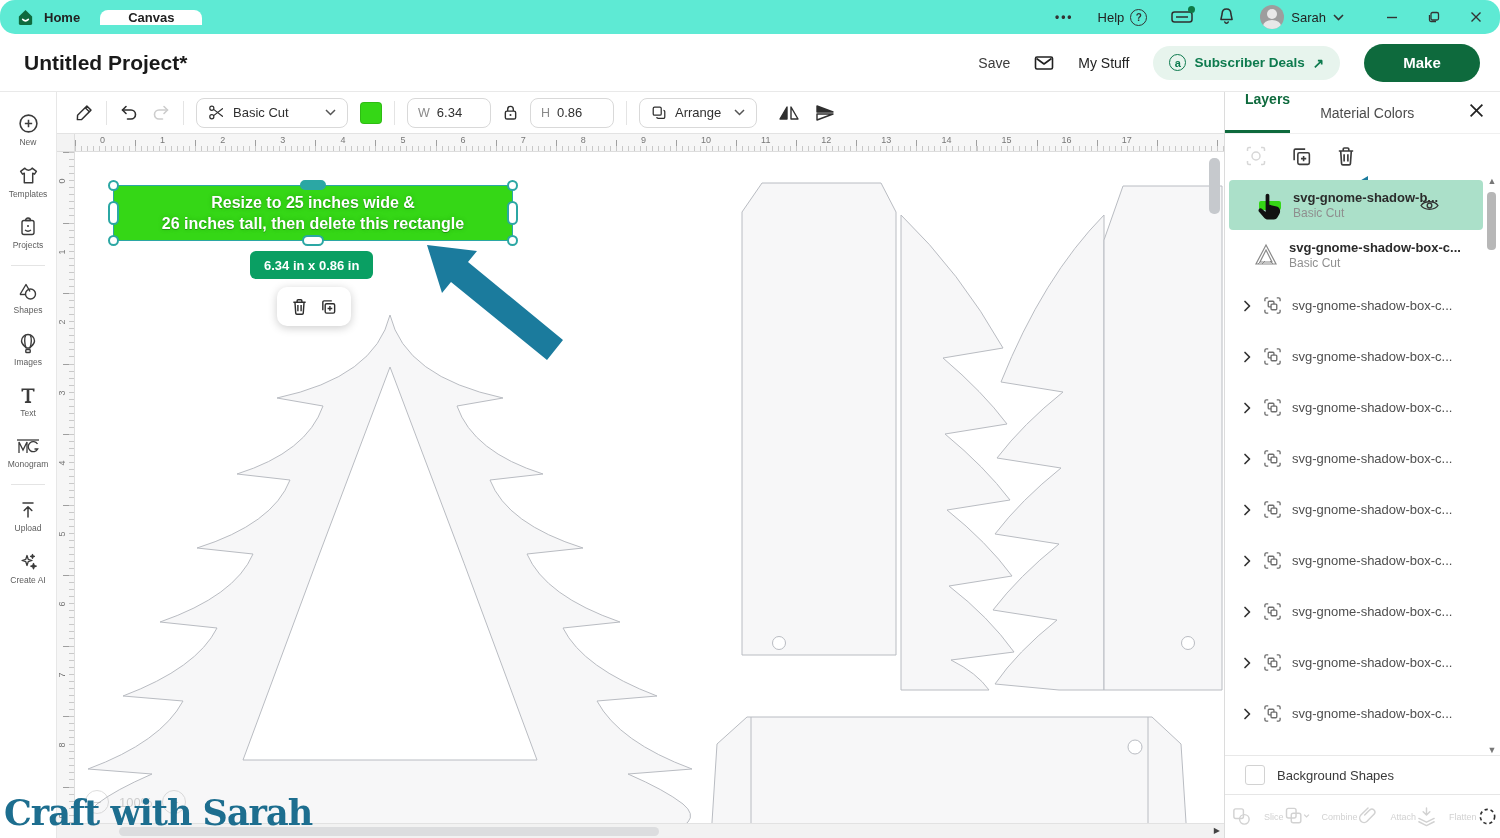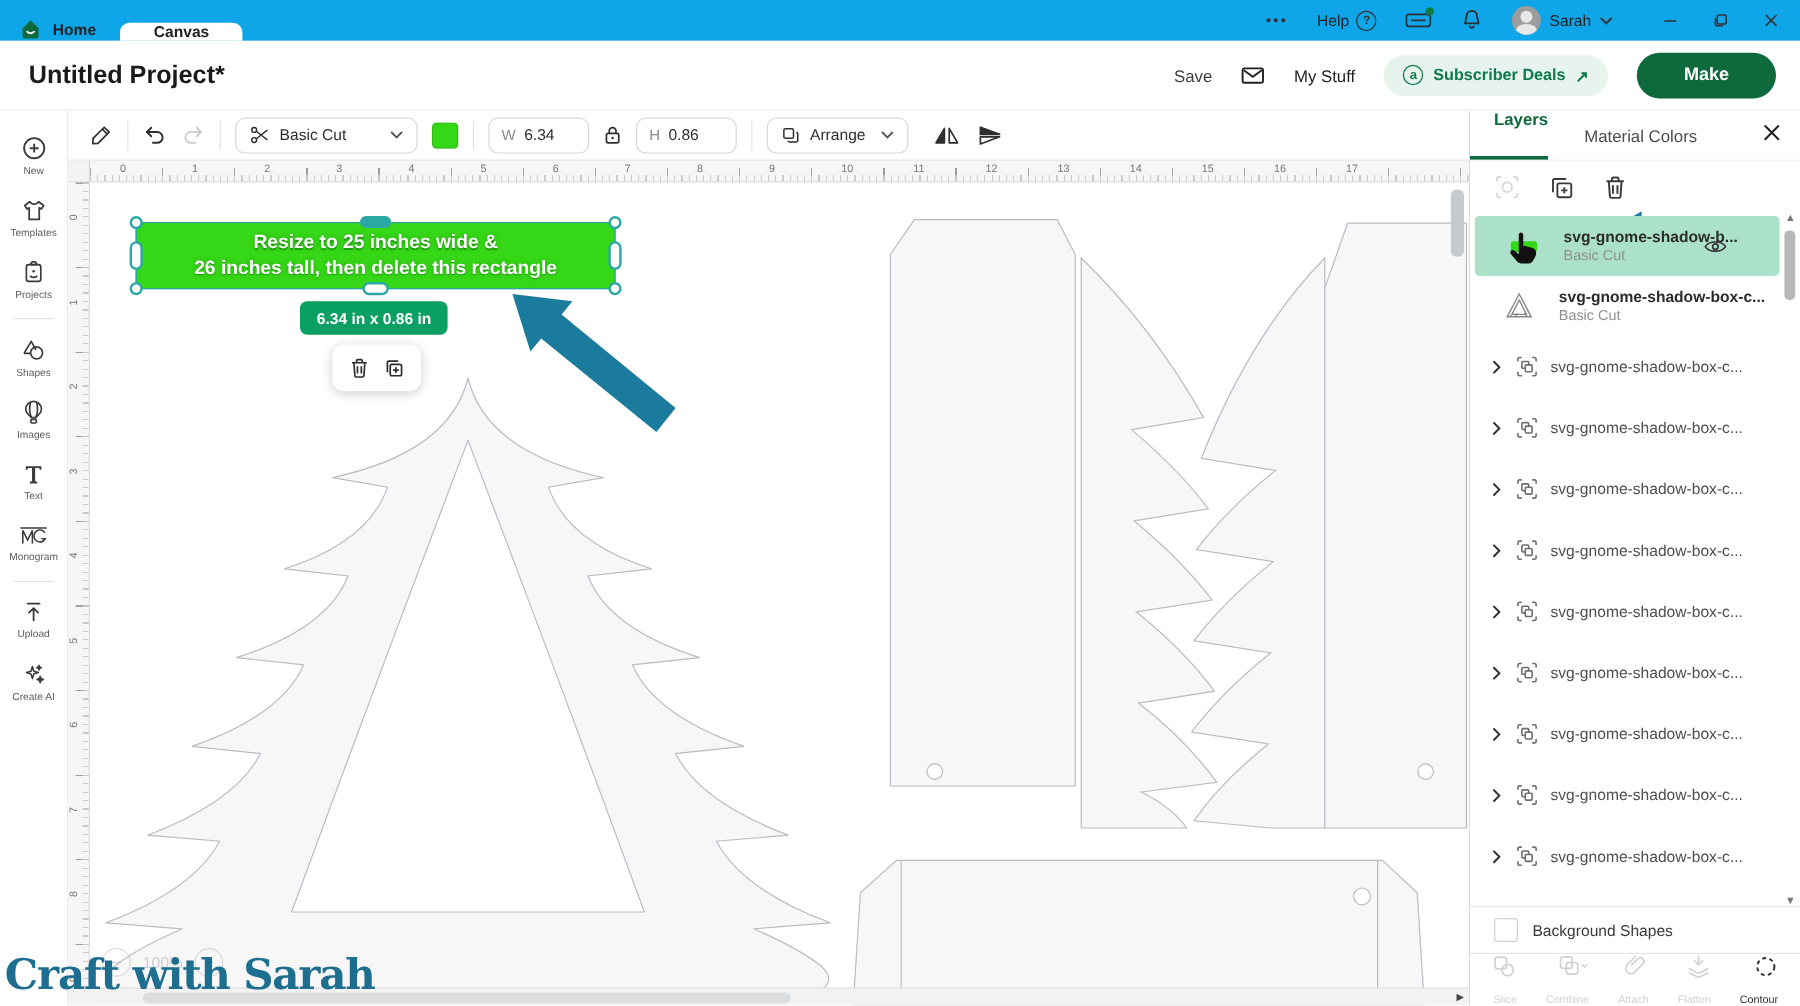--- a/index.html
+++ b/index.html
@@ -1,21 +1,21 @@
 <!DOCTYPE html>
 <html style="--brand_green: #0e6a3d; --accent_green: #35d716; --badge_green: #0a9f63; --teal_arrow: #1b7b9d; --handle_teal: #2ba7a4; --selected_row: #abe0c9; --subscriber_bg: #e7f4ed; --subscriber_text: #0d7a4e; --watermark_teal: #1d6e8f;"><head>
 <meta charset="utf-8">
 <style>
   * { margin:0; padding:0; box-sizing:border-box; }
   html,body { width:1500px; height:838px; }
   body { font-family:"Liberation Sans", sans-serif; background:#fff; overflow:hidden; position:relative; }
   #app { position:absolute; inset:0; width:1500px; height:838px; background:#fff; }
 
   
-  .titlebar { position:absolute; left:0; top:0; width:100%; height:34px; background:#0ea5e9; display:flex; align-items:flex-end; }
+  .titlebar { position:absolute; left:0; top:0; width:100%; height:34px; background:#5eead4; display:flex; align-items:center;border-radius:15px; }
   .tab-home { display:flex; align-items:center; gap:9px; padding:0 20px 0 16px; font-size:13px; font-weight:bold; color:#222; }
   .tab-canvas { display:flex; align-items:center; padding:0 28px; background:#fff; border-radius:8px 8px 0 0; font-size:13px; font-weight:bold; color:#222; }
   .tb-right { position:absolute; right:0; top:0; height:34px; display:flex; align-items:center; gap:24px; padding-right:18px; }
   .tb-ellipsis { font-size:12px; color:#333; letter-spacing:2px; font-weight:bold; }
   .tb-help { display:flex; align-items:center; gap:6px; font-size:13px; color:#222; }
   .qmark { width:17px; height:17px; border:1.4px solid #333; border-radius:50%; display:flex; align-items:center; justify-content:center; font-size:10px; font-weight:bold; color:#333; }
   .machine { position:relative; width:22px; height:16px; }
   .machine .dot { position:absolute; right:-2px; top:-3px; width:7px; height:7px; background:#0e7a46; border-radius:50%; }
   .avatar { width:24px; height:24px; border-radius:50%; background:#9d9d9d; position:relative; overflow:hidden; }
   .avatar:before { content:""; position:absolute; left:7px; top:4px; width:10px; height:10px; border-radius:50%; background:#e8e8e8; }
@@ -93,37 +93,37 @@
   .rtab.active { color:var(--brand_green,#0e6a3d); font-weight:bold; border-bottom:3px solid var(--brand_green,#0e6a3d); padding-bottom:23px; margin-left:-20px; padding-left:20px; }
   .rclose { position:absolute; right:16px; top:11px; color:#222; }
   .riconrow { position:relative; height:44px; display:flex; align-items:center; gap:24px; padding-left:20px; }
   .panel-arrow { position:absolute; left:105px; top:38px; }
   .layer-list { position:absolute; left:0; top:86px; width:262px; height:577px; overflow:hidden; }
   .layer-row { position:relative; height:50px; display:flex; align-items:center; }
   .layer-row.selected { background:var(--selected_row,#abe0c9); border-radius:4px; margin:2px 4px 0 4px; }
   .lthumb { width:34px; margin-left:24px; display:flex; align-items:center; justify-content:center; position:relative; }
   .mini-green { width:22px; height:9px; background:var(--accent_green,#35d716); border-radius:2px; }
   .hand-cursor { position:absolute; left:2px; top:-12px; }
-  .ltexts { margin-left:16px; }
+  .ltexts { margin-left:6px; }
   .ltitle { font-size:13px; font-weight:bold; color:#2b2b2b; }
   .lsub { font-size:12px; color:#8f8f8f; margin-top:1px; }
   .leye { position:absolute; right:44px; color:#333; }
   .layer-row.group { height:51px; }
   .gchev { margin-left:16px; color:#333; display:flex; }
   .gicon { margin-left:10px; color:#6e6e6e; display:flex; }
   .gtitle { margin-left:10px; font-size:13px; color:#4f4f4f; }
   .plist-scroll { position:absolute; right:2px; top:88px; width:12px; height:573px; }
   .plist-scroll .up, .plist-scroll .down { position:absolute; left:0; width:12px; font-size:9px; color:#777; text-align:center; }
   .plist-scroll .up { top:-4px; } .plist-scroll .down { bottom:-2px; }
   .plist-scroll .pthumb { position:absolute; left:1px; top:12px; width:9px; height:58px; background:#b7b7b7; border-radius:4px; }
   .bgcolor-row { position:absolute; left:0; top:663px; width:100%; height:39px; border-top:1px solid #e8e8e8; display:flex; align-items:center; gap:12px; padding-left:20px; }
   .bgswatch { width:20px; height:20px; border:1px solid #d2d2d2; border-radius:3px; background:#fff; }
   .bgcolor-row .bgl { font-size:13px; color:#3a3a3a; }
   .actions { position:absolute; left:0; top:702px; width:100%; height:44px; border-top:1px solid #e6e6e6; display:flex; justify-content:space-around; align-items:center; padding:0 6px; }
-  .act { display:flex; flex-direction:column; align-items:flex-end; gap:12px; color:#d2d2d2; }
+  .act { display:flex; flex-direction:row; align-items:center; gap:12px; color:#d2d2d2; }
   .act .al { font-size:9px; }
   .act.enabled { color:#2f2f2f; }
 
   svg.ic { display:block; }
 </style>
 </head>
 <body>
 
 <div id="app">
 

